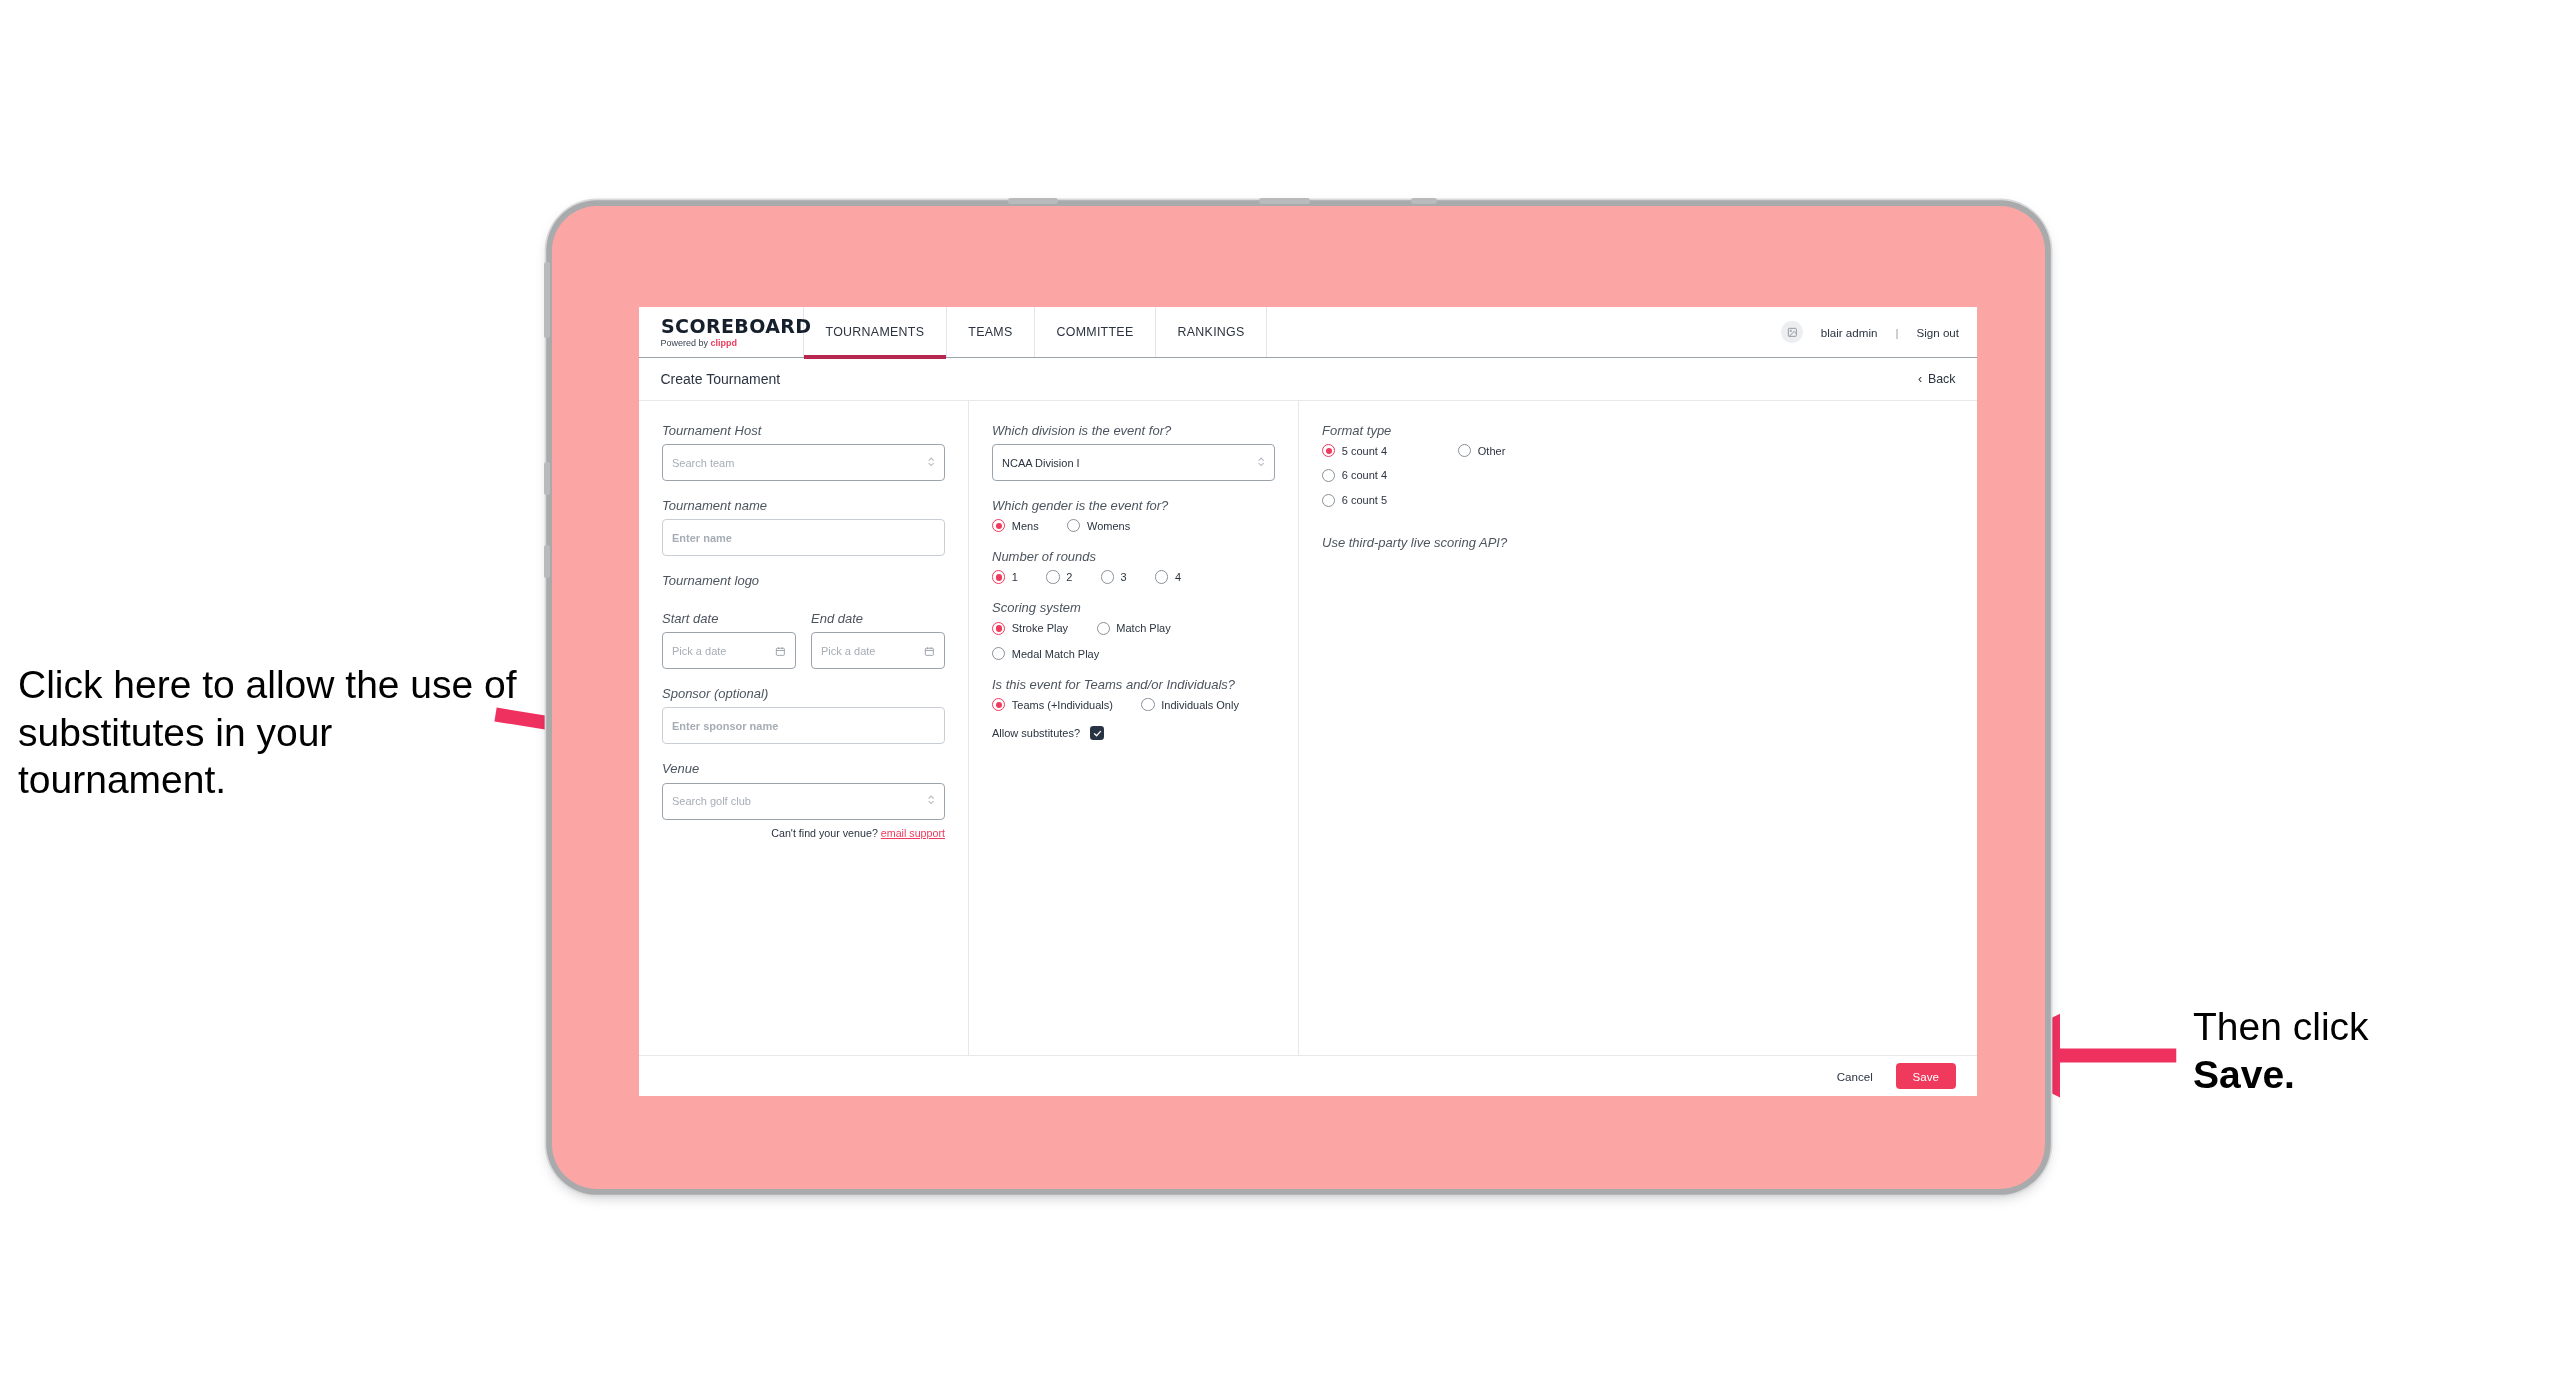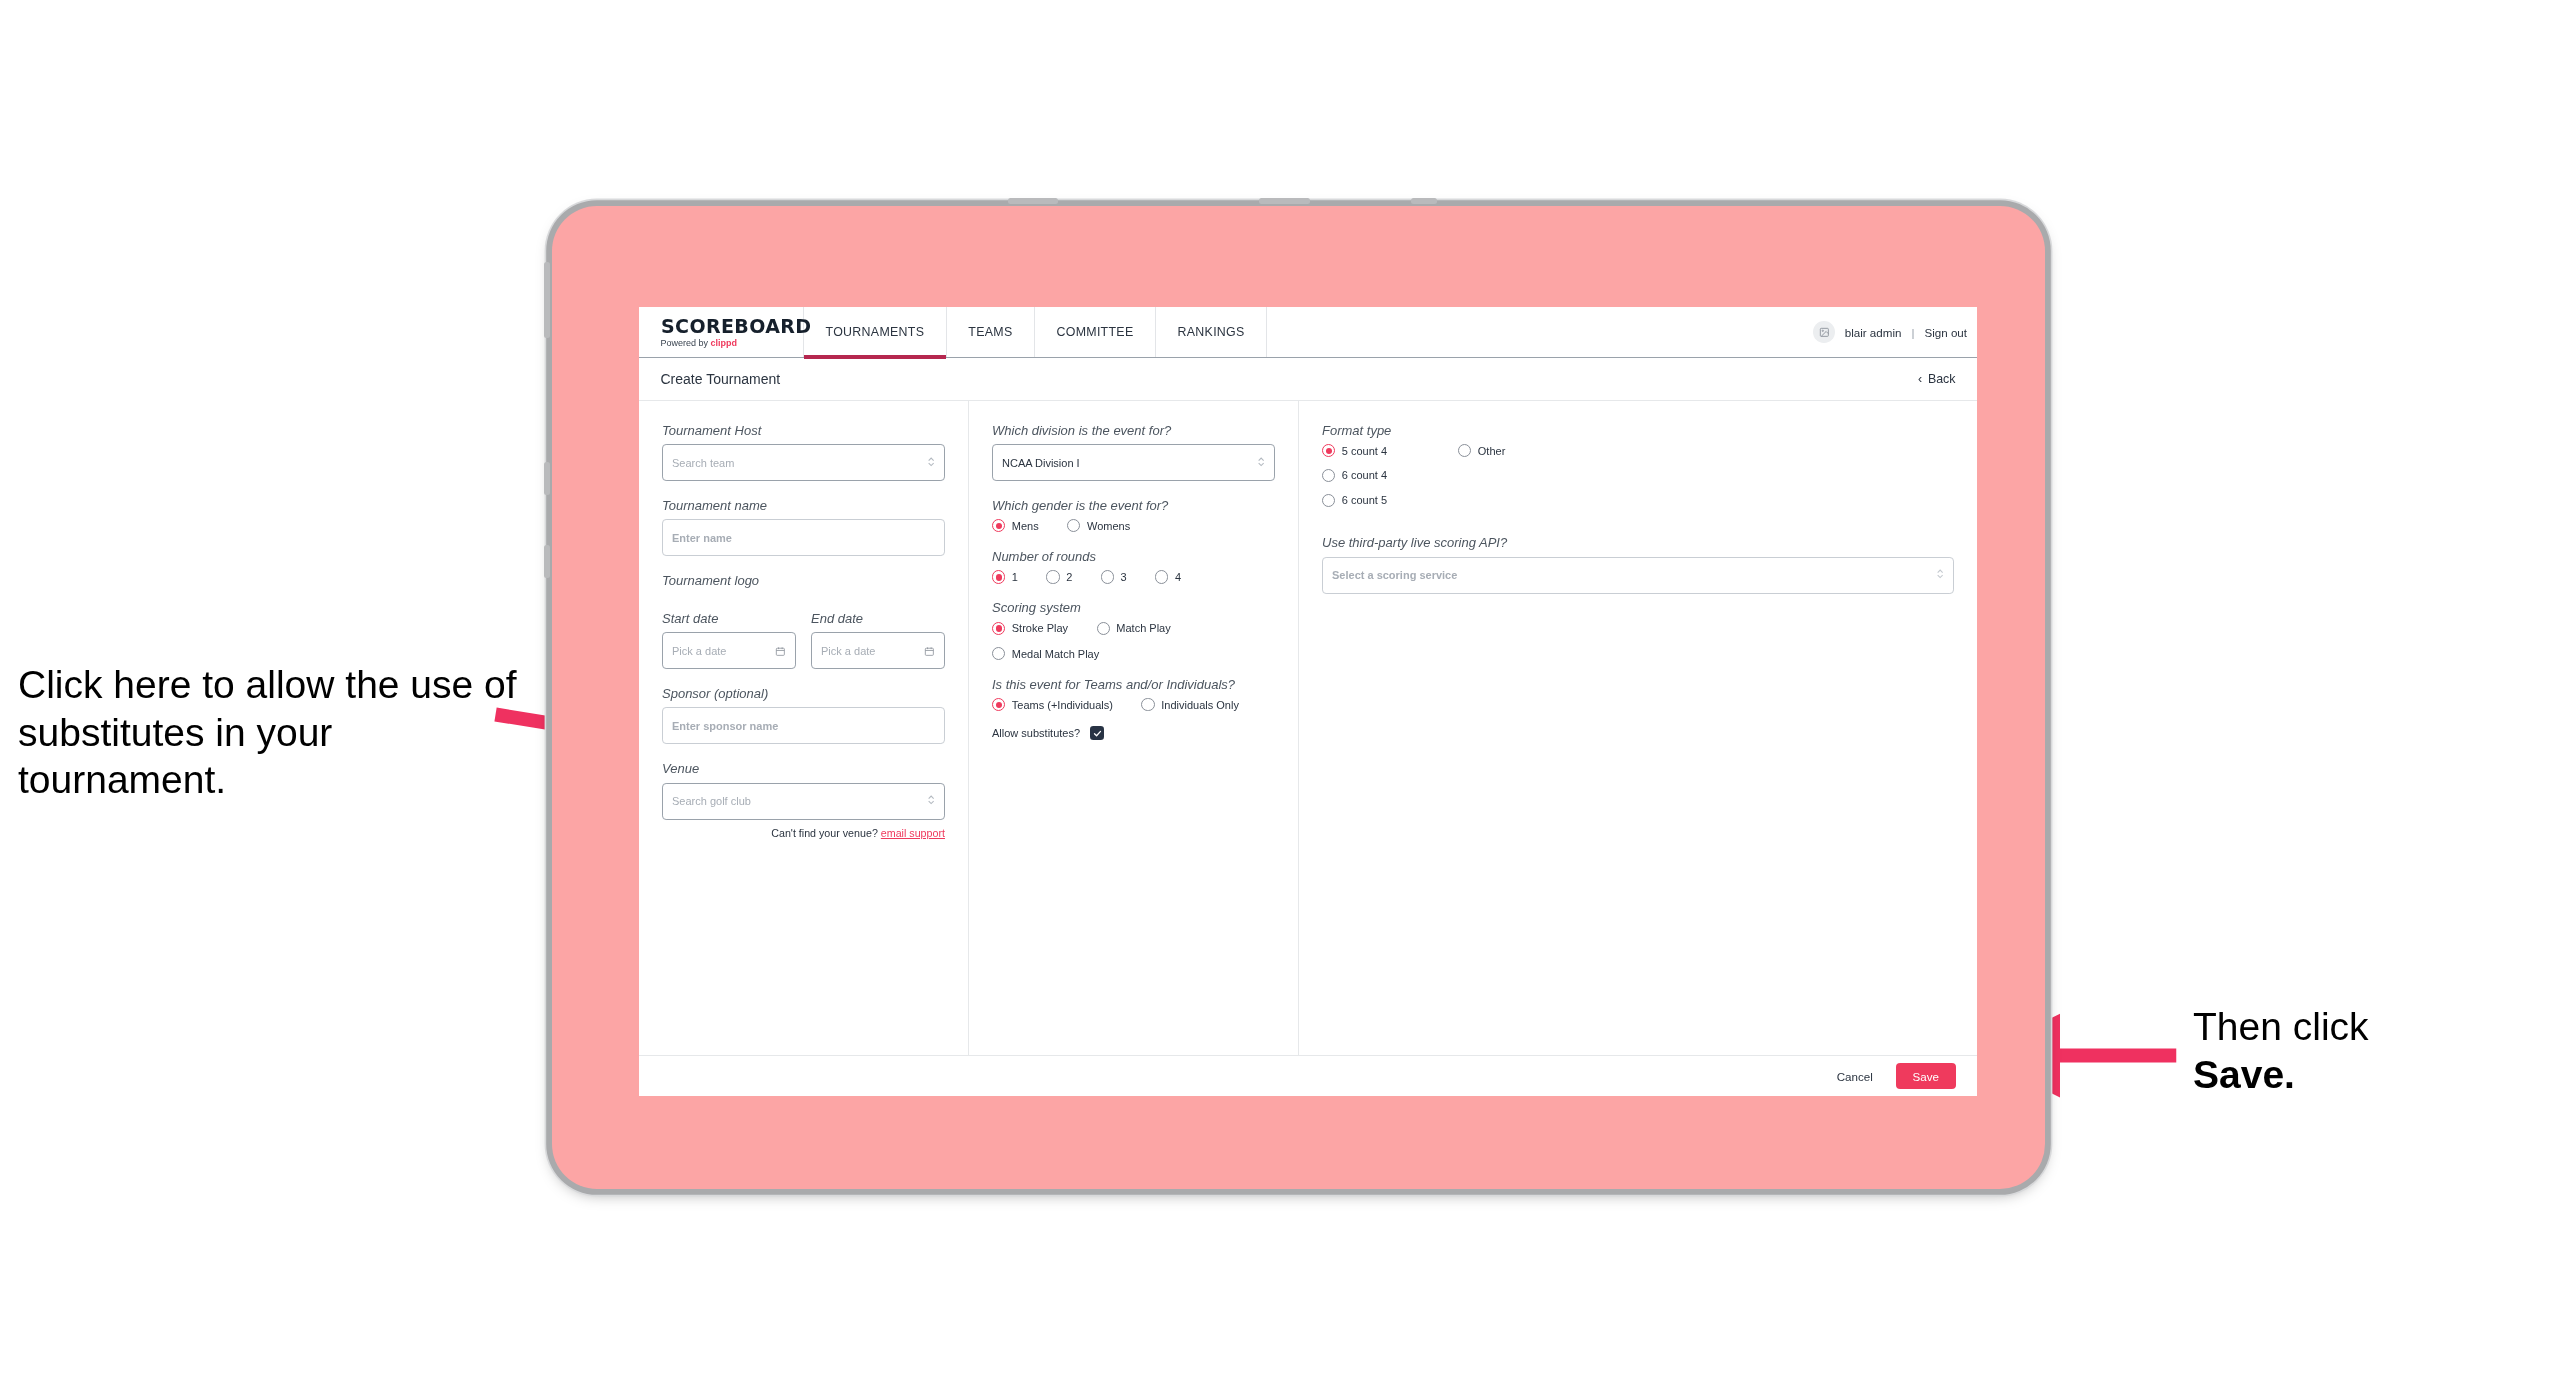--- a/index.html
+++ b/index.html
@@ -82,22 +82,22 @@
     position: relative;
     cursor: pointer;
     white-space: nowrap;
   }
   .navtab.active::after {
     content: ""; position: absolute; left: 0; right: 0; bottom: -1.7px;
     height: 3.3px; background: #b5274f;
   }
   .nav-spacer { flex: 1; }
   .nav-user {
-    display: flex; align-items: center; gap: 10px;
-    padding-right: 10px; font-size: 11.6px; color: #2b3440;
+    display: flex; align-items: center; gap: 18px;
+    padding-right: 18px; font-size: 11.6px; color: #2b3440;
     white-space: nowrap;
   }
   .avatar {
     width: 21.5px; height: 21.5px; border-radius: 50%;
     background: #eceef0; display: flex; align-items: center;
     justify-content: center; color: #8a9099;
   }
   .nav-user .sep { color: #9aa2ab; }
   .nav-user .uname, .nav-user .signout { cursor: pointer; }
 
@@ -474,29 +474,20 @@
             <div class="radio-item">
               <span class="radio"></span>
               <span class="radio-label">Other</span>
             </div>
           </div>
         </div>
 
         <div class="fieldgap"></div>
 
         <div class="fieldlabel">Use third-party live scoring API?</div>
-        <div class="input light">
-          <span>Select a scoring service</span>
-          <span class="caret">
-            <svg width="8.3" height="11.6" viewBox="0 0 10 14" fill="none" stroke="#c4c9cf" stroke-width="1.3">
-                <path d="M2 5.5L5 2.5L8 5.5"></path>
-                <path d="M2 8.5L5 11.5L8 8.5"></path>
-              </svg>
-          </span>
-        </div>
       </div>
     </div>
 
     <div class="footer">
       <div class="btn-cancel">Cancel</div>
       <div class="btn-save">Save</div>
     </div>
 
   </div>
 </div>

